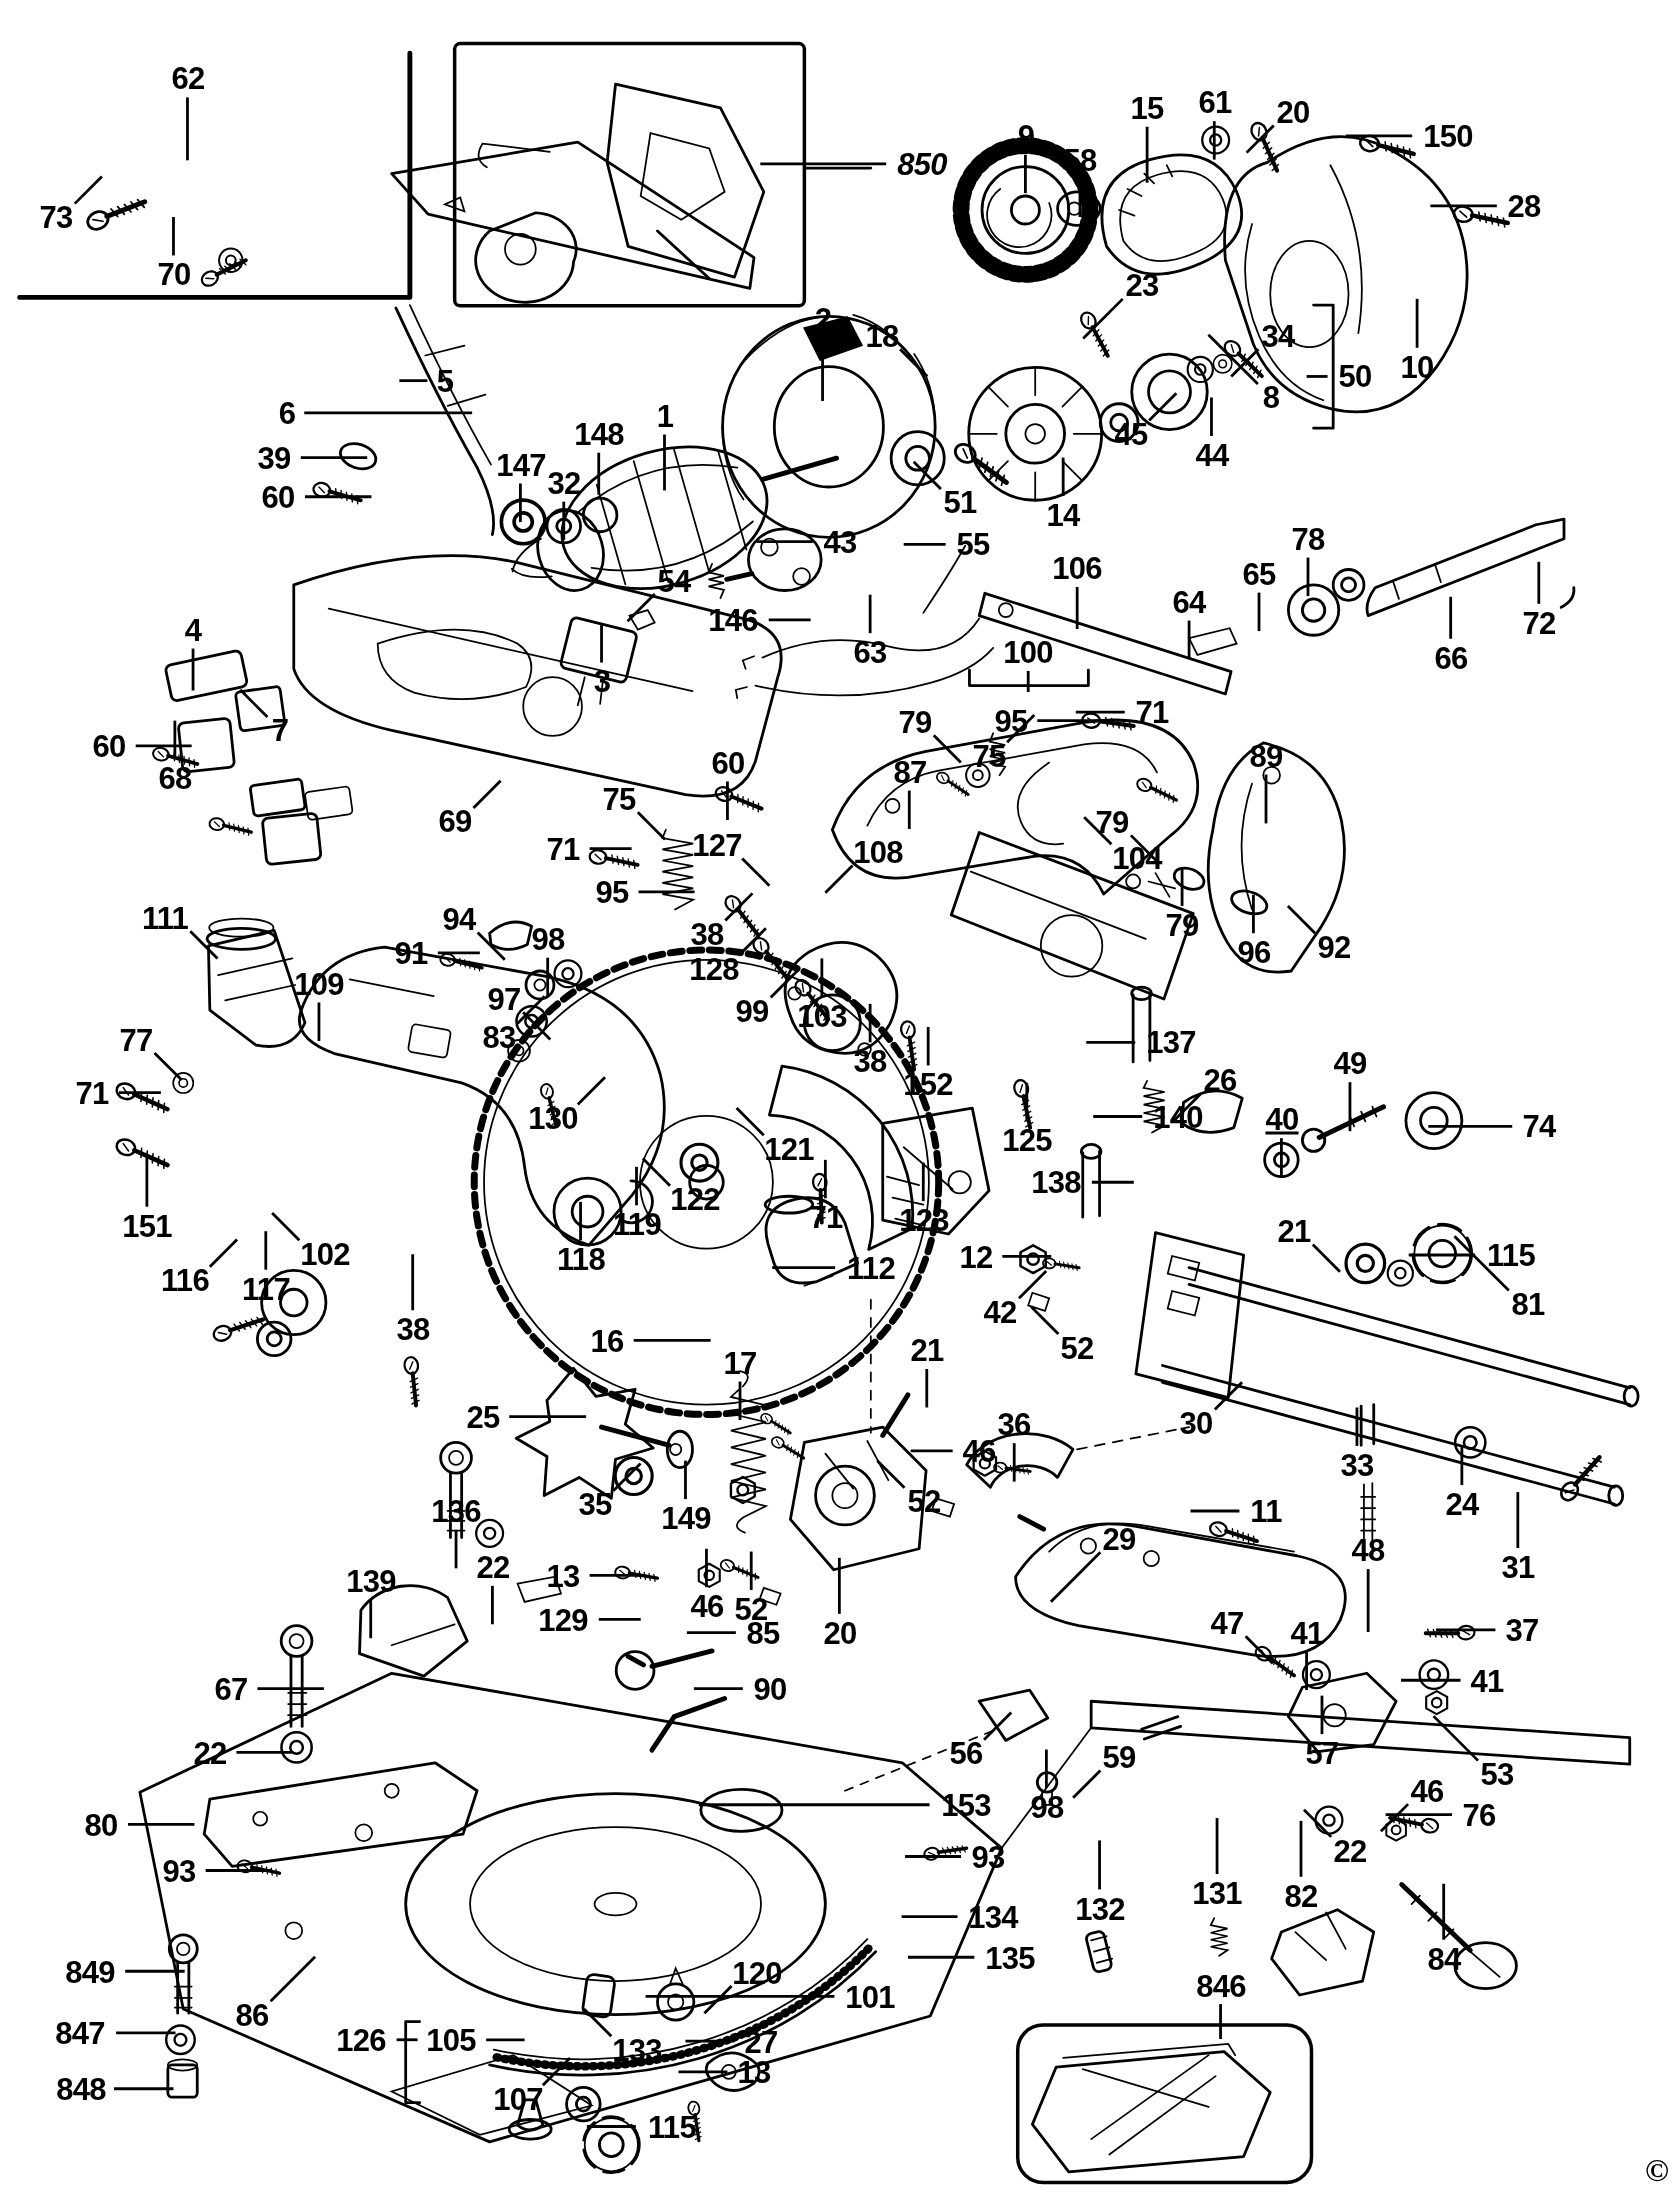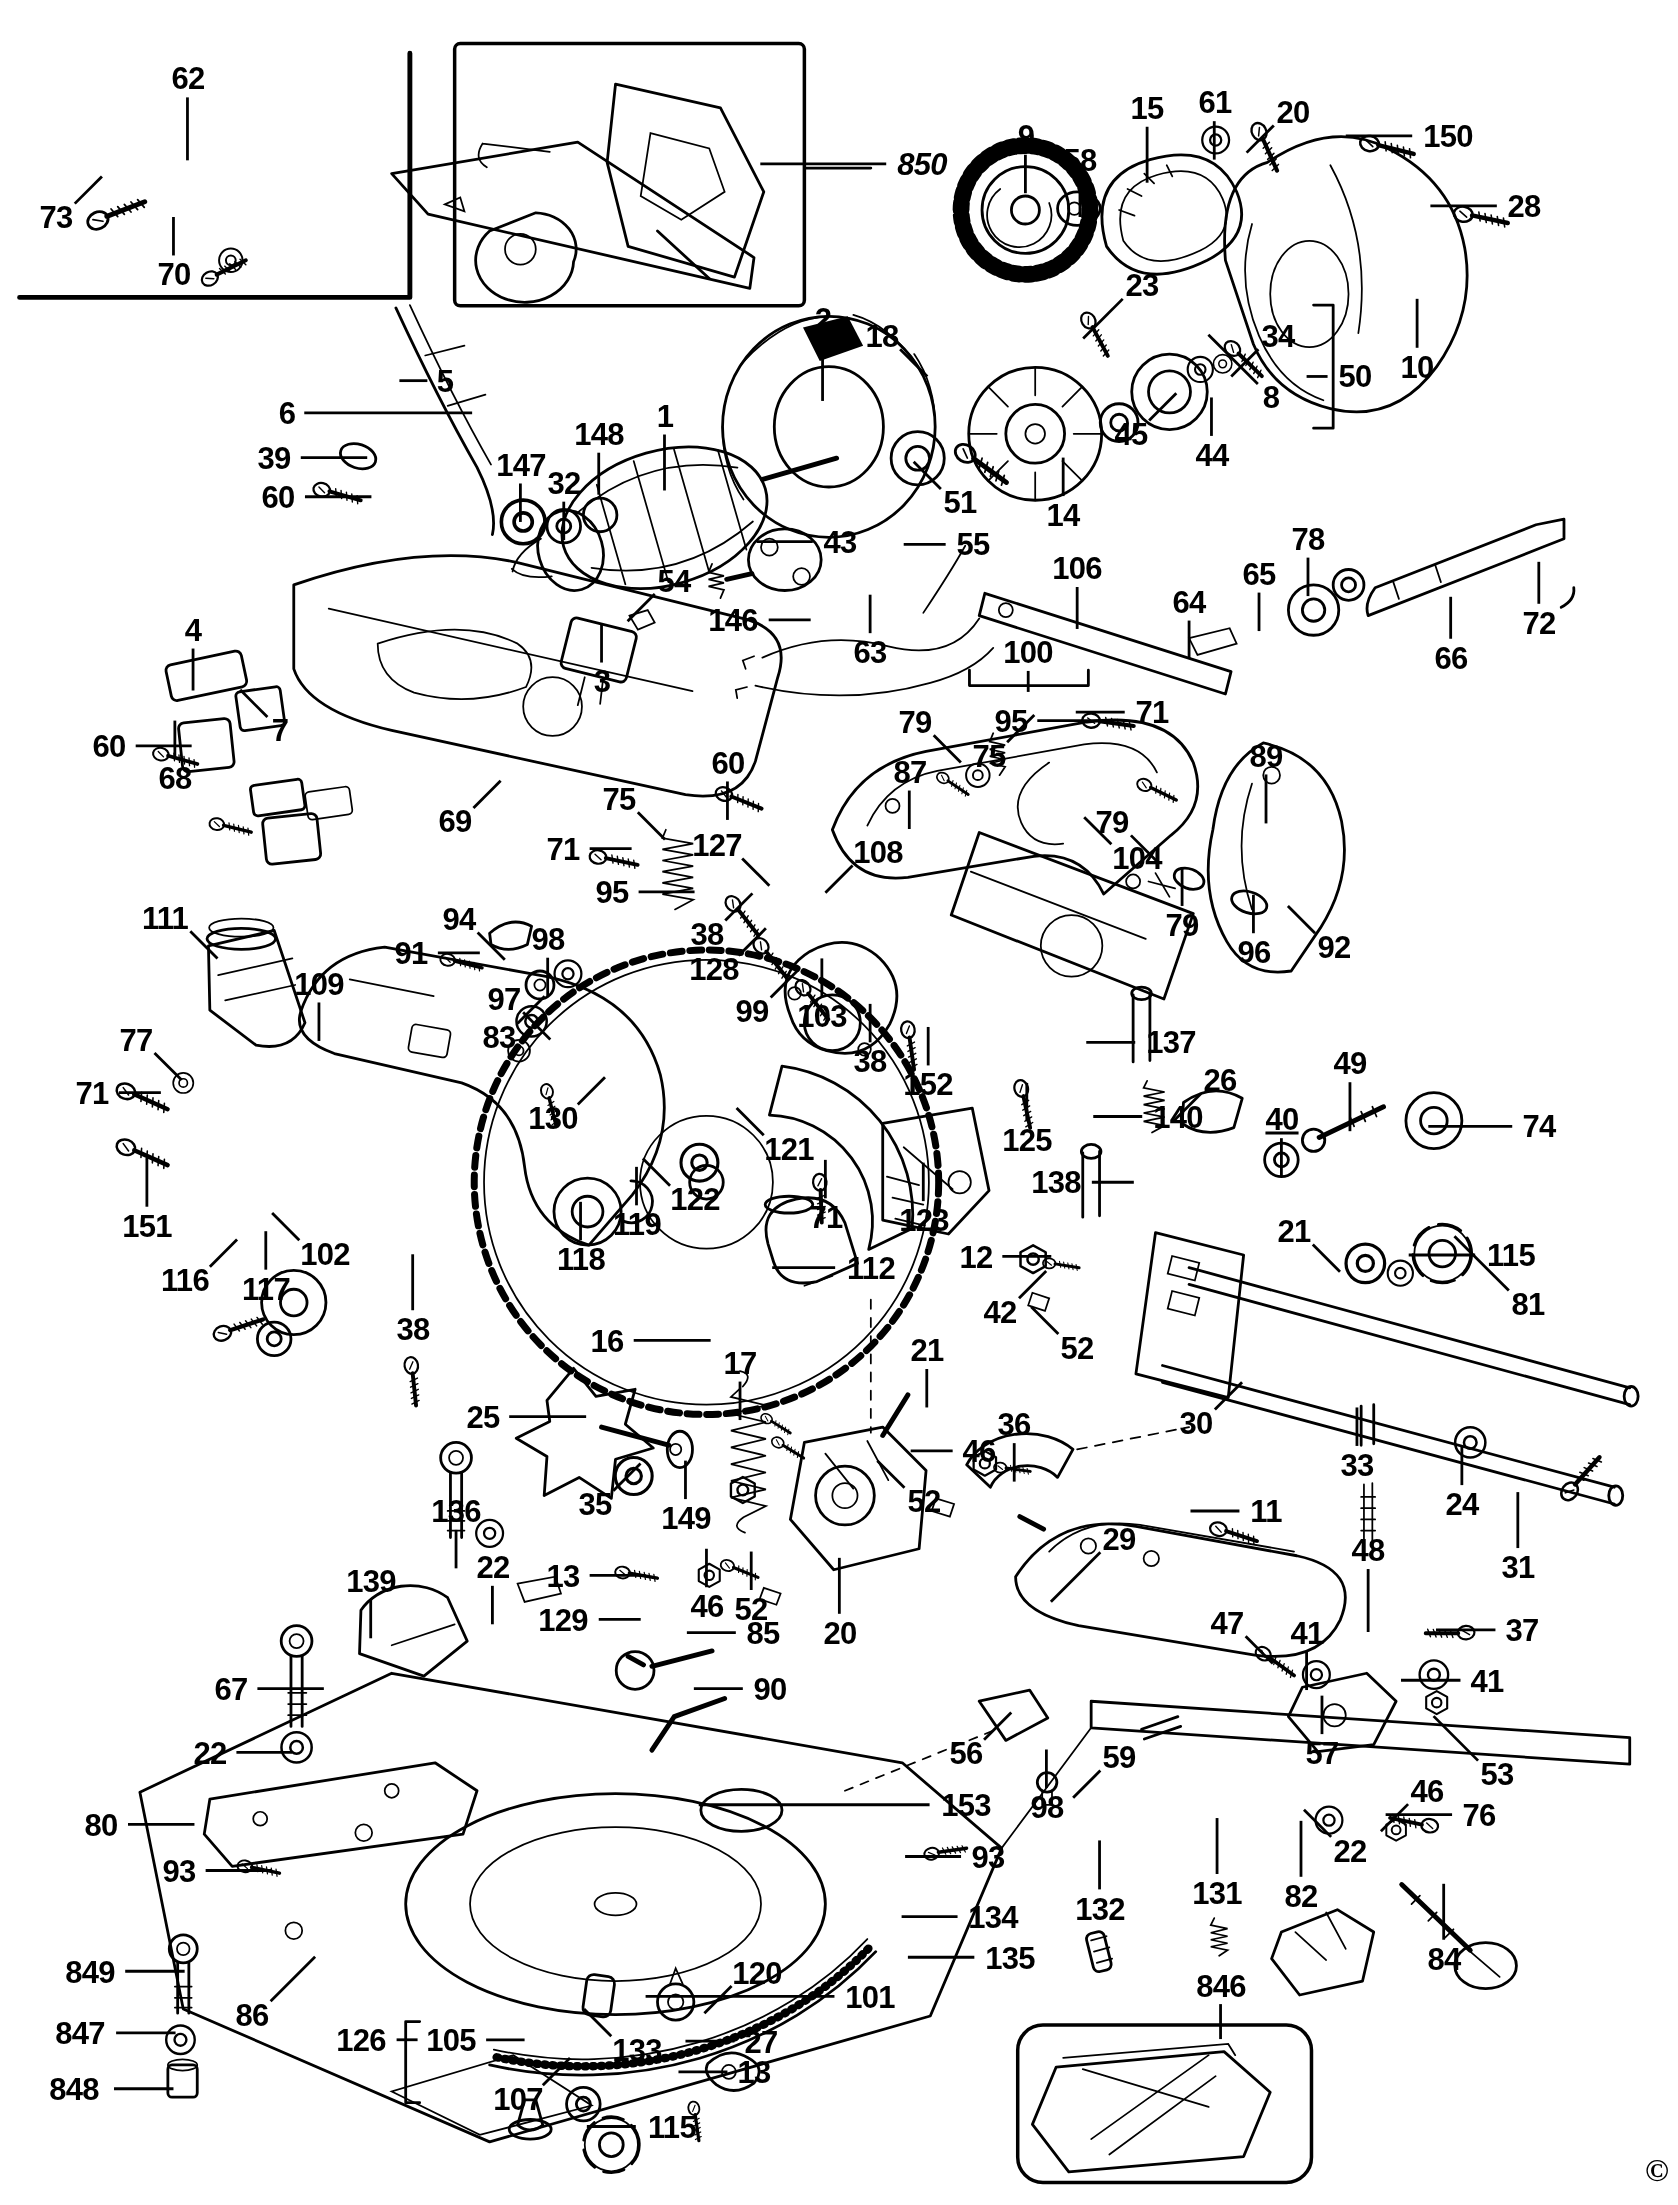--- a/index.html
+++ b/index.html
@@ -858,21 +858,21 @@
       <div class="part-label" style="left: 1444px; top: 1959px; text-align: right;">84</div>
       <div class="part-label" style="left: 1497px; top: 1774px;">53</div>
       <div class="part-label" style="left: 1322px; top: 1753px; text-align: center;">57</div>
       <div class="part-label" style="left: 1227px; top: 1623px;">47</div>
       <div class="part-label" style="left: 1307px; top: 1633px;">41</div>
       <div class="part-label" style="left: 1368px; top: 1550px;">48</div>
       <div class="part-label" style="left: 1522px; top: 1630px;">37</div>
       <div class="part-label" style="left: 1487px; top: 1681px;">41</div>
       <div class="part-label" style="left: 90px; top: 1972px;">849</div>
       <div class="part-label" style="left: 80px; top: 2033px;">847</div>
-      <div class="part-label" style="left: 74px; top: 2089px;">848</div>
+      <div class="part-label" style="left: 81px; top: 2089px;">848</div>
       <div class="part-label" style="left: 361px; top: 2040px;">126</div>
       <div class="part-label" style="left: 451px; top: 2040px;">105</div>
       <div class="part-label" style="left: 518px; top: 2099px;">107</div>
       <div class="part-label" style="left: 672px; top: 2127px;">115</div>
       <div class="part-label" style="left: 637px; top: 2050px;">133</div>
       <div class="part-label" style="left: 757px; top: 1973px;">120</div>
       <div class="part-label" style="left: 870px; top: 1997px;">101</div>
       <div class="part-label" style="left: 761px; top: 2042px;">27</div>
       <div class="part-label" style="left: 754px; top: 2072px;">13</div>
       <div class="part-label" style="left: 1221px; top: 1986px;">846</div>

